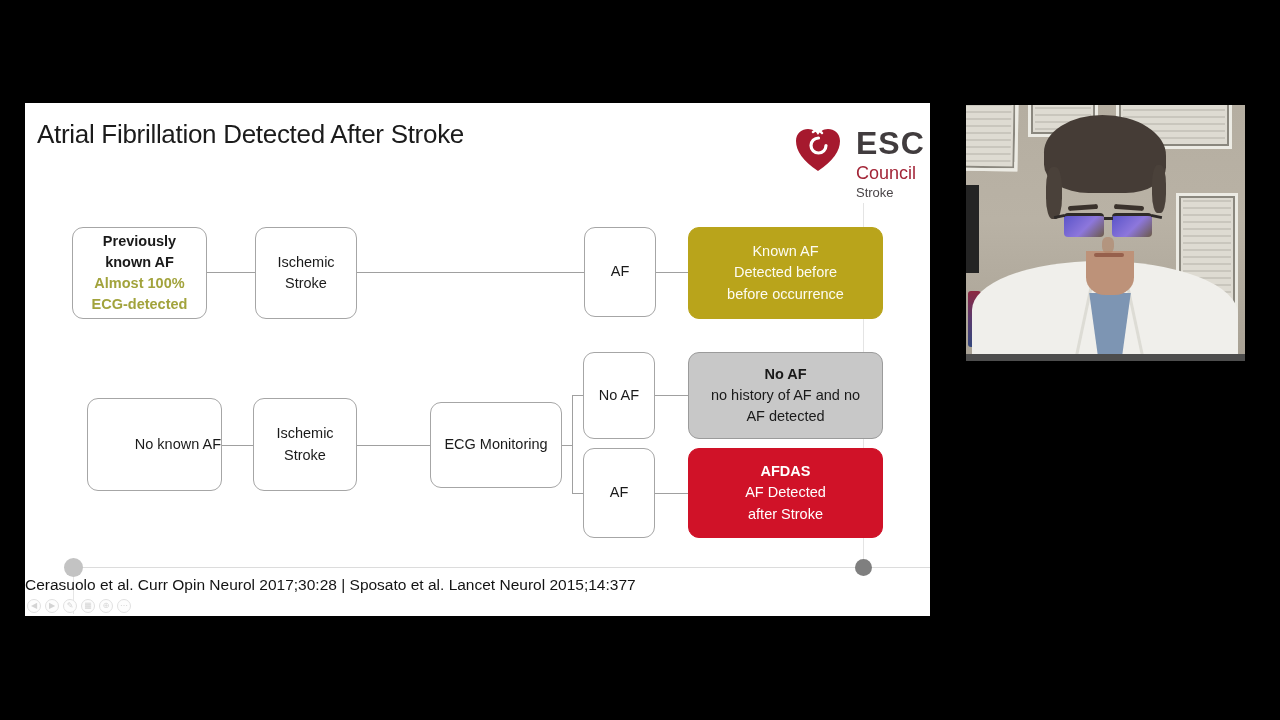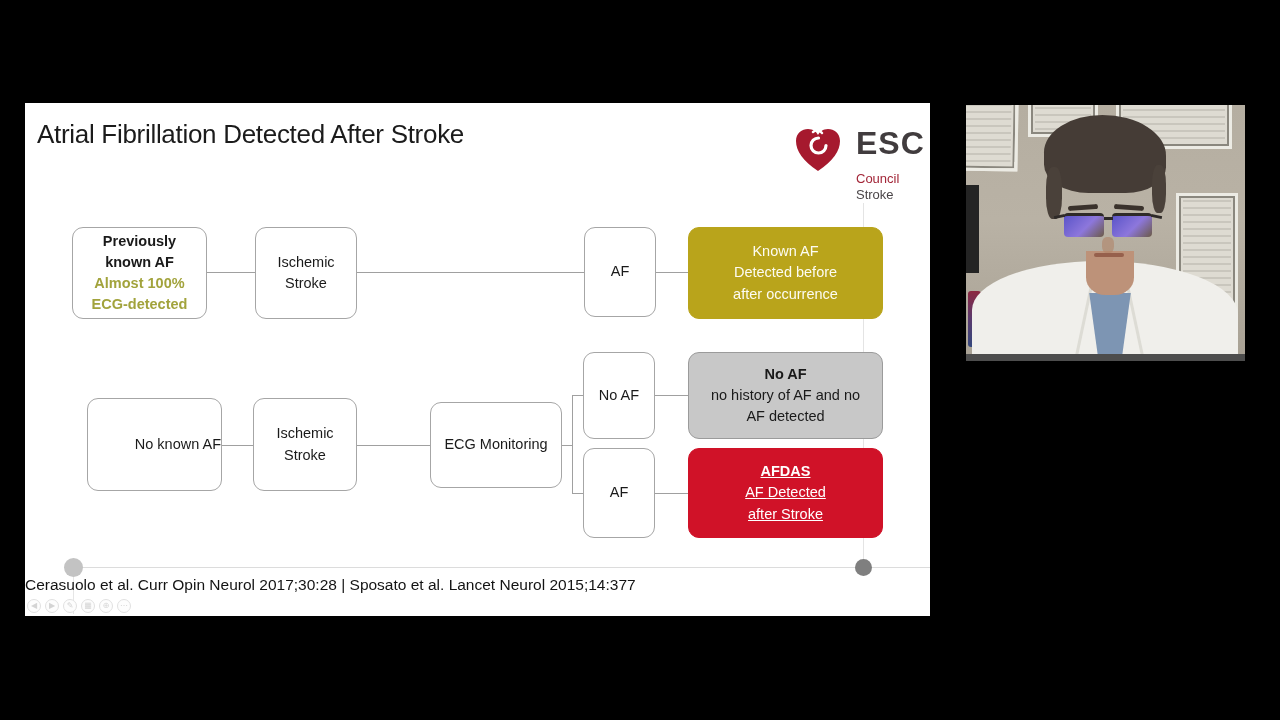--- a/index.html
+++ b/index.html
@@ -7,31 +7,31 @@
   .stage { position:relative; width:1280px; height:720px; background:#000; overflow:hidden; }
 
   
   .slide { position:absolute; left:25px; top:103px; width:905px; height:513px; background:#ffffff; }
   .slide-title { position:absolute; left:12px; top:16px; font-size:26px; letter-spacing:-0.3px; color:#1b1b1b; }
 
   
   .logo { position:absolute; left:768px; top:24px; display:flex; gap:13px; }
   .logo-text { display:flex; flex-direction:column; }
   .logo-esc { font-size:32px; font-weight:bold; color:#413c3e; line-height:1.0; letter-spacing:1px; }
-  .logo-council { font-size:13px; color:#a32638; line-height:1.2; margin-top:12px; }
+  .logo-council { font-size:18px; color:#a32638; line-height:1.2; margin-top:4px; }
   .logo-stroke { font-size:13px; color:#4a4548; line-height:1.2; }
 
   
   .fbox { position:absolute; background:#fff; border:1px solid #a6a6a6; border-radius:11px;
           display:flex; flex-direction:column; align-items:center; justify-content:center;
           font-size:14.5px; color:#1a1a1a; text-align:center; line-height:1.45; z-index:2; }
   .fbox .note { color:#a2a33c; }
   .fbox.gold { background:#b9a41b; border-color:#b9a41b; color:#fdfcf2; }
   .fbox.gray { background:#c8c8c8; border-color:#9b9b9b; color:#1a1a1a; }
-  .fbox.red  { background:#d01228; border-color:#d01228; color:#ffffff;text-decoration:underline; }
+  .fbox.red  { background:#d01228; border-color:#d01228; color:#ffffff; }
   .fbox .bold { font-weight:bold; }
 
   .conn { position:absolute; background:#a0a0a0; z-index:1; }
   .h { height:1px; } .v { width:1px; }
 
   
   .marker-vline { position:absolute; left:838px; top:100px; width:1px; height:364px; background:#e4e4e4; z-index:0; }
   .timeline { position:absolute; left:48px; top:464px; width:857px; height:1px; background:#dcdcdc; z-index:0; }
   .dot-start { position:absolute; left:39px; top:455px; width:19px; height:19px; border-radius:50%; background:#c3c3c3; z-index:3; }
   .dot-start-vline { position:absolute; left:48px; top:473px; width:1px; height:38px; background:#e6e6e6; }
@@ -129,21 +129,21 @@
     <div class="fbox" style="left:230px; top:124px; width:102px; height:92px;">
       <div>Ischemic</div>
       <div>Stroke</div>
     </div>
     <div class="fbox" style="left:559px; top:124px; width:72px; height:90px;">
       <div>AF</div>
     </div>
     <div class="fbox gold" style="left:663px; top:124px; width:195px; height:92px;">
       <div>Known AF</div>
       <div>Detected before</div>
-      <div>after occurrence</div>
+      <div>before occurrence</div>
     </div>
 
     <div class="fbox" style="left:62px; top:295px; width:135px; height:93px;align-items:flex-end;">
       <div>No known AF</div>
     </div>
     <div class="fbox" style="left:228px; top:295px; width:104px; height:93px;">
       <div>Ischemic</div>
       <div>Stroke</div>
     </div>
     <div class="fbox" style="left:405px; top:299px; width:132px; height:86px;">

